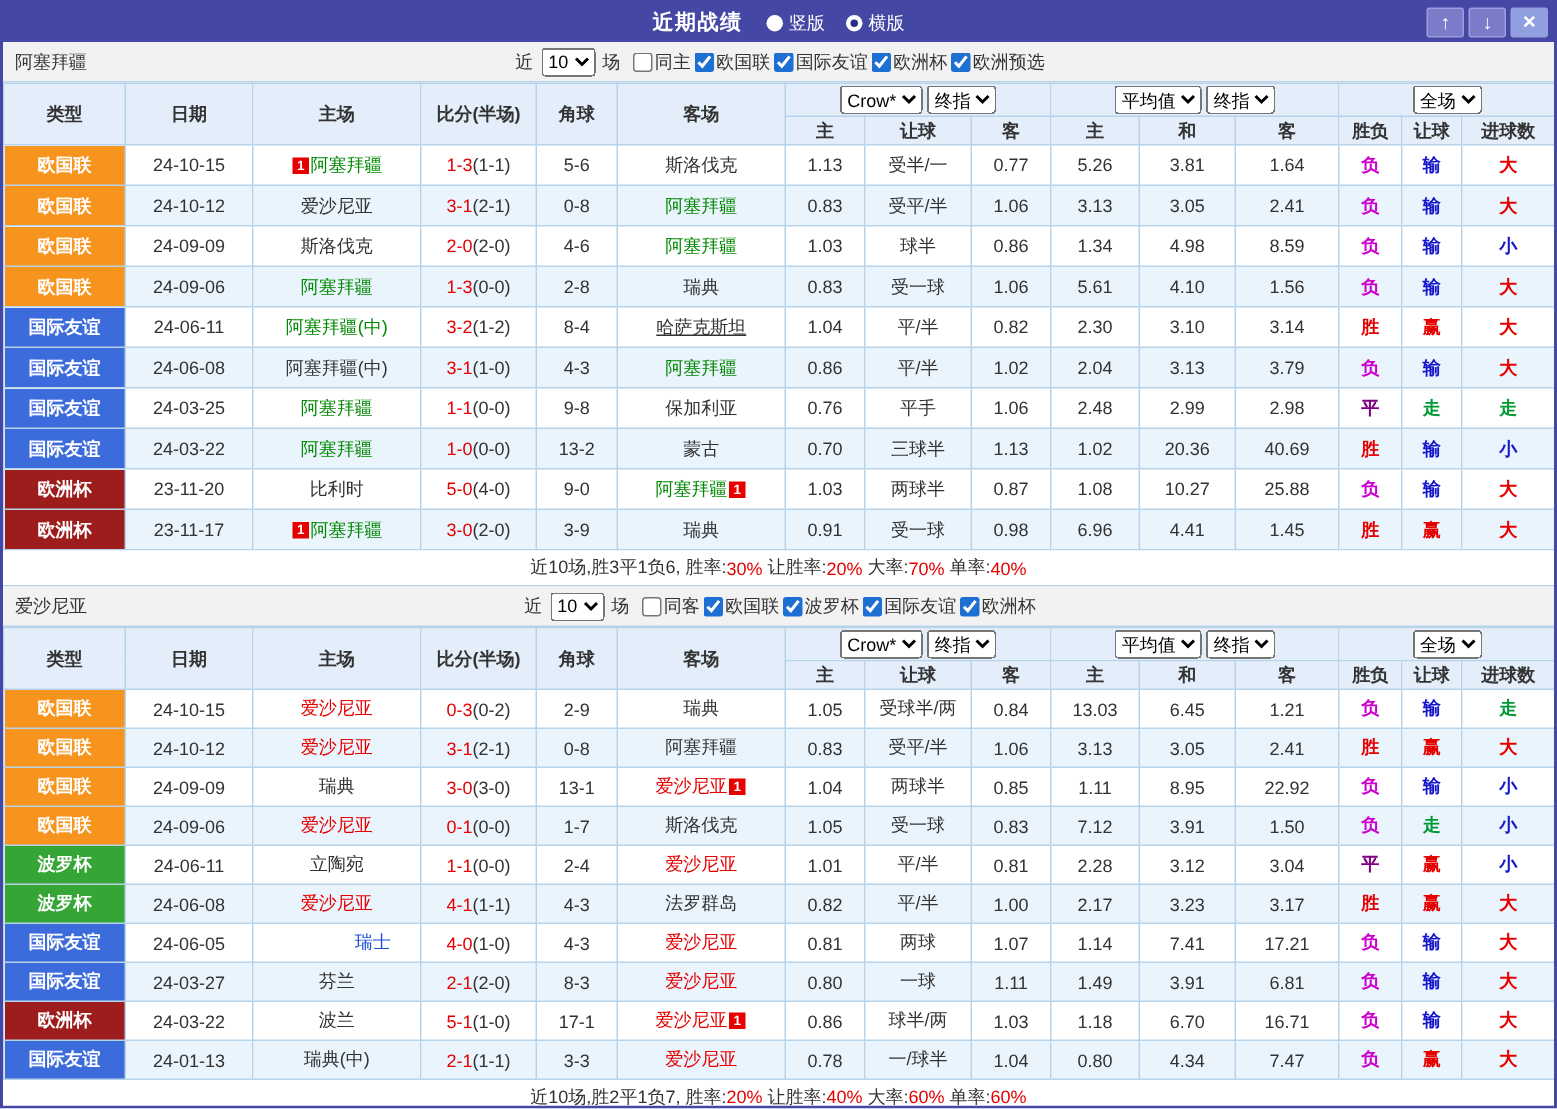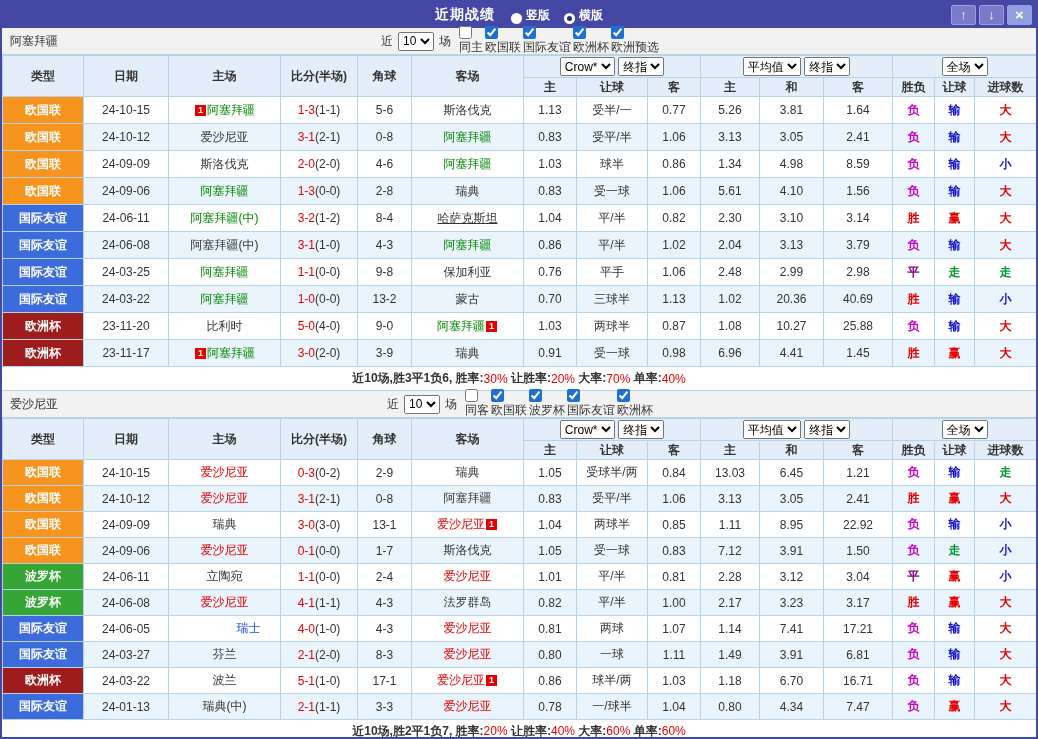--- a/index.html
+++ b/index.html
@@ -4,33 +4,33 @@
 <style>
   * { margin:0; padding:0; box-sizing:border-box; }
   html,body { background:#fff; }
   body { font-family:"Liberation Sans","DejaVu Sans",sans-serif; width:1038px; }
   .window { width:1038px; height:739px; border:2px solid #4547a5; display:flex; flex-direction:column; background:#fff; overflow:hidden; }
 
   
   .titlebar { height:26px; min-height:26px; background:#4547a5; position:relative; display:flex; align-items:center; justify-content:center; color:#fff; font-size:12px; }
   .titlebar .title { font-weight:bold; font-size:14px; letter-spacing:1px; }
   .layout-radios { display:flex; align-items:center; margin-left:16px; gap:14px; }
-  .radio-opt { display:flex; align-items:flex-end; gap:4px; cursor:pointer;font-weight:bold; }
+  .radio-opt { display:flex; align-items:center; gap:4px; cursor:pointer; }
   .radio-circle { width:11px; height:11px; border-radius:50%; background:#fff; display:inline-block; position:relative; }
   .radio-circle.checked::after { content:""; position:absolute; left:3px; top:3px; width:5px; height:5px; border-radius:50%; background:#2a2c86; }
   .titlebar-buttons { position:absolute; right:4px; top:3px; display:flex; gap:3px; }
   .tb-btn { width:25px; height:20px; background:#7a7cca; border:1px solid #9b9dde; color:#fff; font-size:13px; font-weight:bold; line-height:17px; text-align:center; border-radius:2px; cursor:pointer; }
   .tb-btn.close { background:#8f9fe0; font-size:15px; }
 
   
   .section-bar { height:27px; min-height:27px; background:#f2f2f2; border-bottom:1px solid #b6d3ea; position:relative; display:flex; align-items:center; justify-content:center; font-size:12px; color:#333; }
   .team-name { position:absolute; left:8px; font-size:12px; color:#333; }
   .filters { display:flex; align-items:center; }
   .filters .flabel { margin:0 2px; }
-  .filters .cb { display:inline-flex; align-items:flex-start; margin-left:6px; cursor:pointer;flex-direction:column; }
+  .filters .cb { display:inline-flex; align-items:center; margin-left:6px; cursor:pointer; }
   .filters .cb.lg { margin-left:2px; }
   .filters .cb input { width:13px; height:13px; accent-color:#1d6fd1; margin-right:2px; }
   .count-select { height:19px; font-size:12px; margin:0 3px; }
 
   
   .grid { border-collapse:collapse; table-layout:fixed; width:100%; }
   .grid th, .grid td { border:1px solid #b6d3ea; font-size:12px; text-align:center; white-space:nowrap; overflow:hidden; padding:0; color:#333; }
   .grid thead th { background:#e4eefa; font-weight:bold; }
   .hrow1 th { height:22px; }
   .hrow2 th { height:19px; }
@@ -43,21 +43,21 @@
   .ft { color:#e60000; }
   .ht { color:#333;text-align:center; }
   .odds-num { color:#404040; }
   .handicap-text { color:#2233cc; }
   .result-cell { font-weight:bold; }
 
   
   .summary { height:24px; min-height:24px; display:flex; align-items:center; justify-content:center; font-size:12px; border-bottom:1px solid #b6d3ea; background:#fff; }
   .summary.last { height:22px; min-height:22px; border-bottom:none; }
   .sum-red { color:#e60000; white-space:pre; }
-  .sum-black { color:#333; white-space:pre;font-weight:bold; }
+  .sum-black { color:#333; white-space:pre; }
 </style>
 </head>
 <body>
 
 <div class="window">
 
   <div class="titlebar">
     <span class="title">近期战绩</span>
     <div class="layout-radios">
       <span class="radio-opt">

